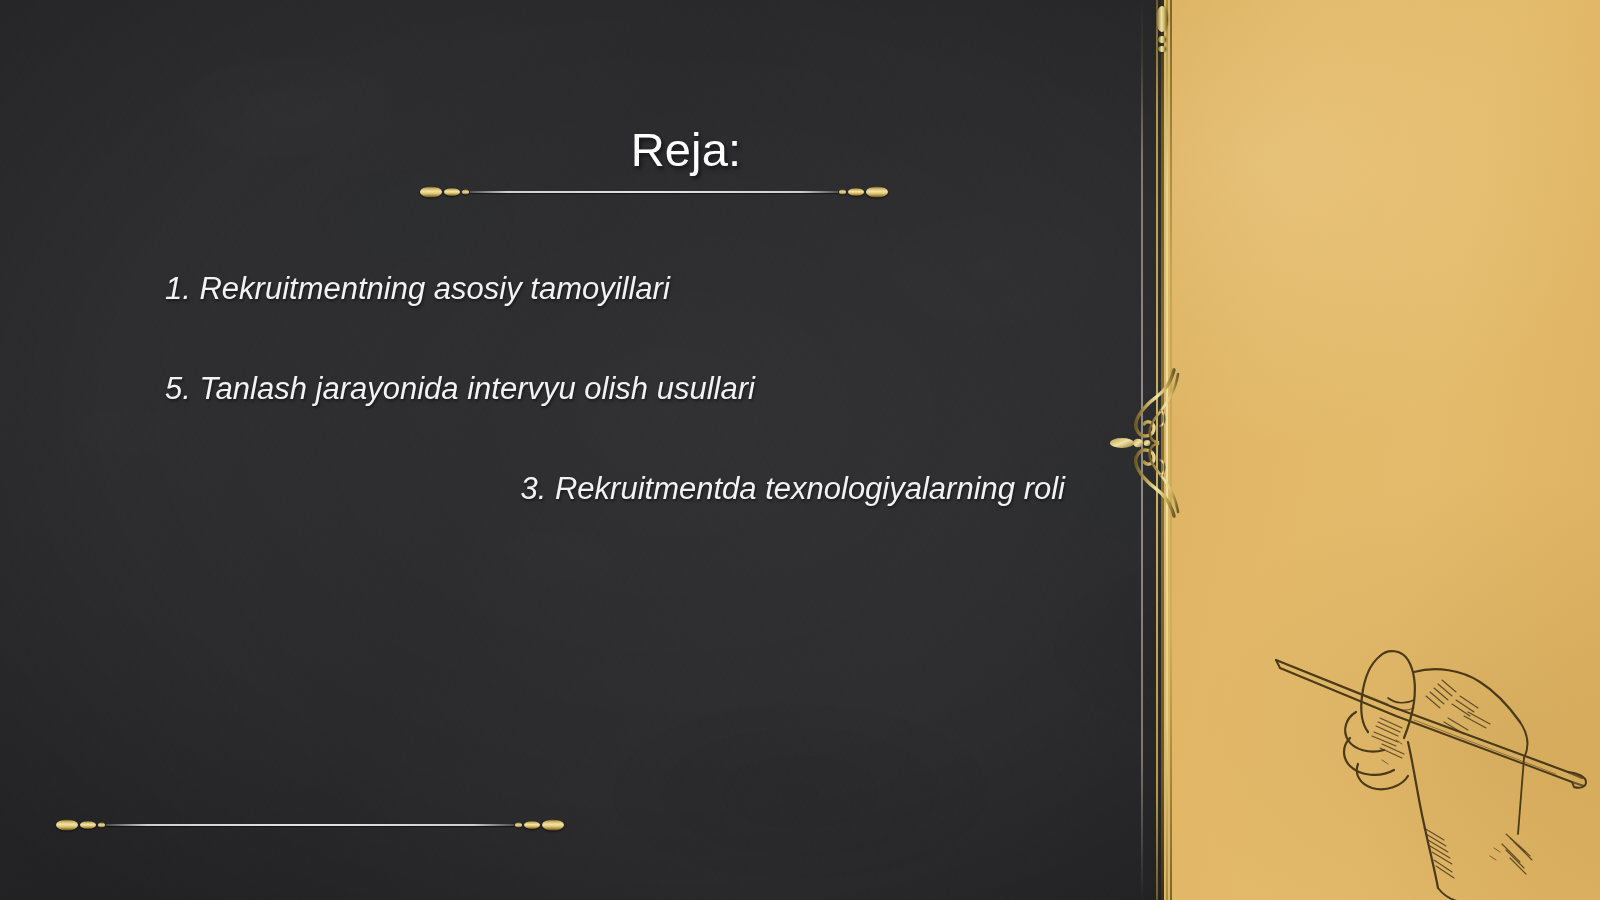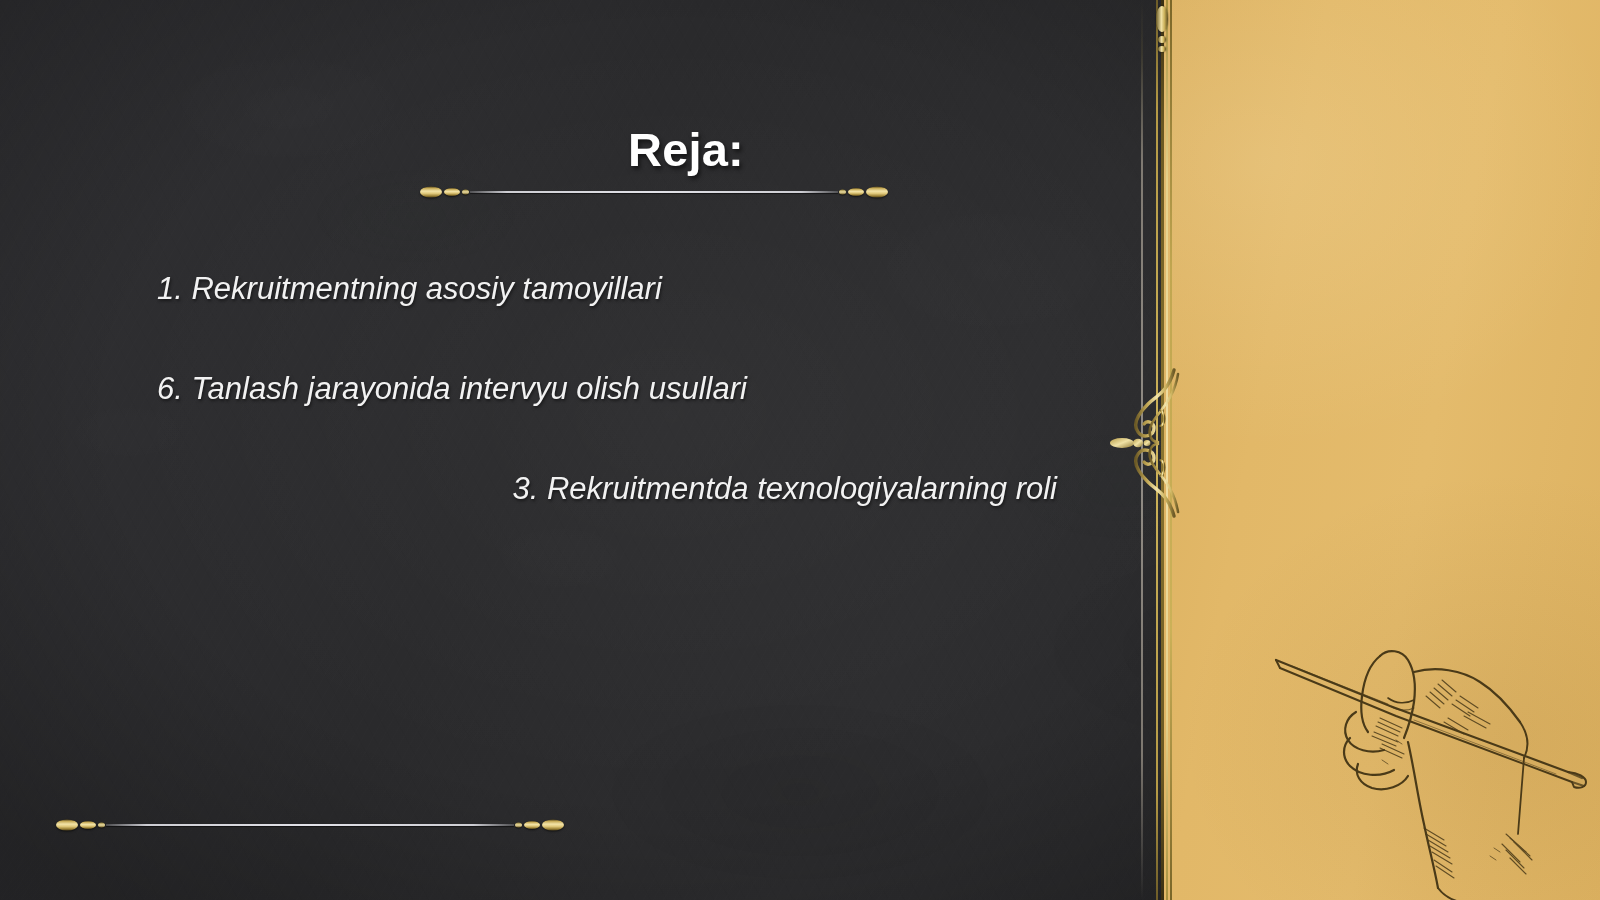--- a/index.html
+++ b/index.html
@@ -70,21 +70,21 @@
   .title-block {
     position: absolute;
     left: 0;
     top: 126px;
     width: 1372px;
     text-align: center;
   }
   .title {
     display: inline-block;
     font-size: 47px;
-    font-weight: bold;
+    font-weight: normal;
     color: #ffffff;
     letter-spacing: .2px;
     line-height: 1;
     text-shadow: 2px 3px 4px rgba(0,0,0,.55);
   }
 
   
   .divider {
     position: absolute;
     height: 18px;
@@ -150,21 +150,21 @@
     transform: translateY(-50%);
     width: 7px; height: 5px;
     border-radius: 50%;
     background: linear-gradient(to bottom, #8d7a34, #efe0a4, #6f5c24);
     box-shadow: 0 1px 1px rgba(0,0,0,.6);
   }
 
   
   .agenda {
     position: absolute;
-    left: 157px;
+    left: 165px;
     top: 272px;
     width: 900px;
   }
   .agenda-item {
     font-style: italic;
     font-size: 31px;
     color: #f2f2f2;
     line-height: 1.1;
     margin-bottom: 66px;
     white-space: nowrap;
@@ -267,21 +267,21 @@
       <span class="pip"></span>
     </span>
     <span class="div-line"></span>
     <span class="div-cap cap-right">
       <span class="pip"></span>
     </span>
   </div>
 
   <div class="agenda">
     <div class="agenda-item">1. Rekruitmentning asosiy tamoyillari</div>
-    <div class="agenda-item">6. Tanlash jarayonida intervyu olish usullari</div>
+    <div class="agenda-item">5. Tanlash jarayonida intervyu olish usullari</div>
     <div class="agenda-item">3. Rekruitmentda texnologiyalarning roli</div>
   </div>
 
   <div class="divider divider-bottom">
     <span class="div-cap cap-left">
       <span class="pip"></span>
     </span>
     <span class="div-line"></span>
     <span class="div-cap cap-right">
       <span class="pip"></span>

